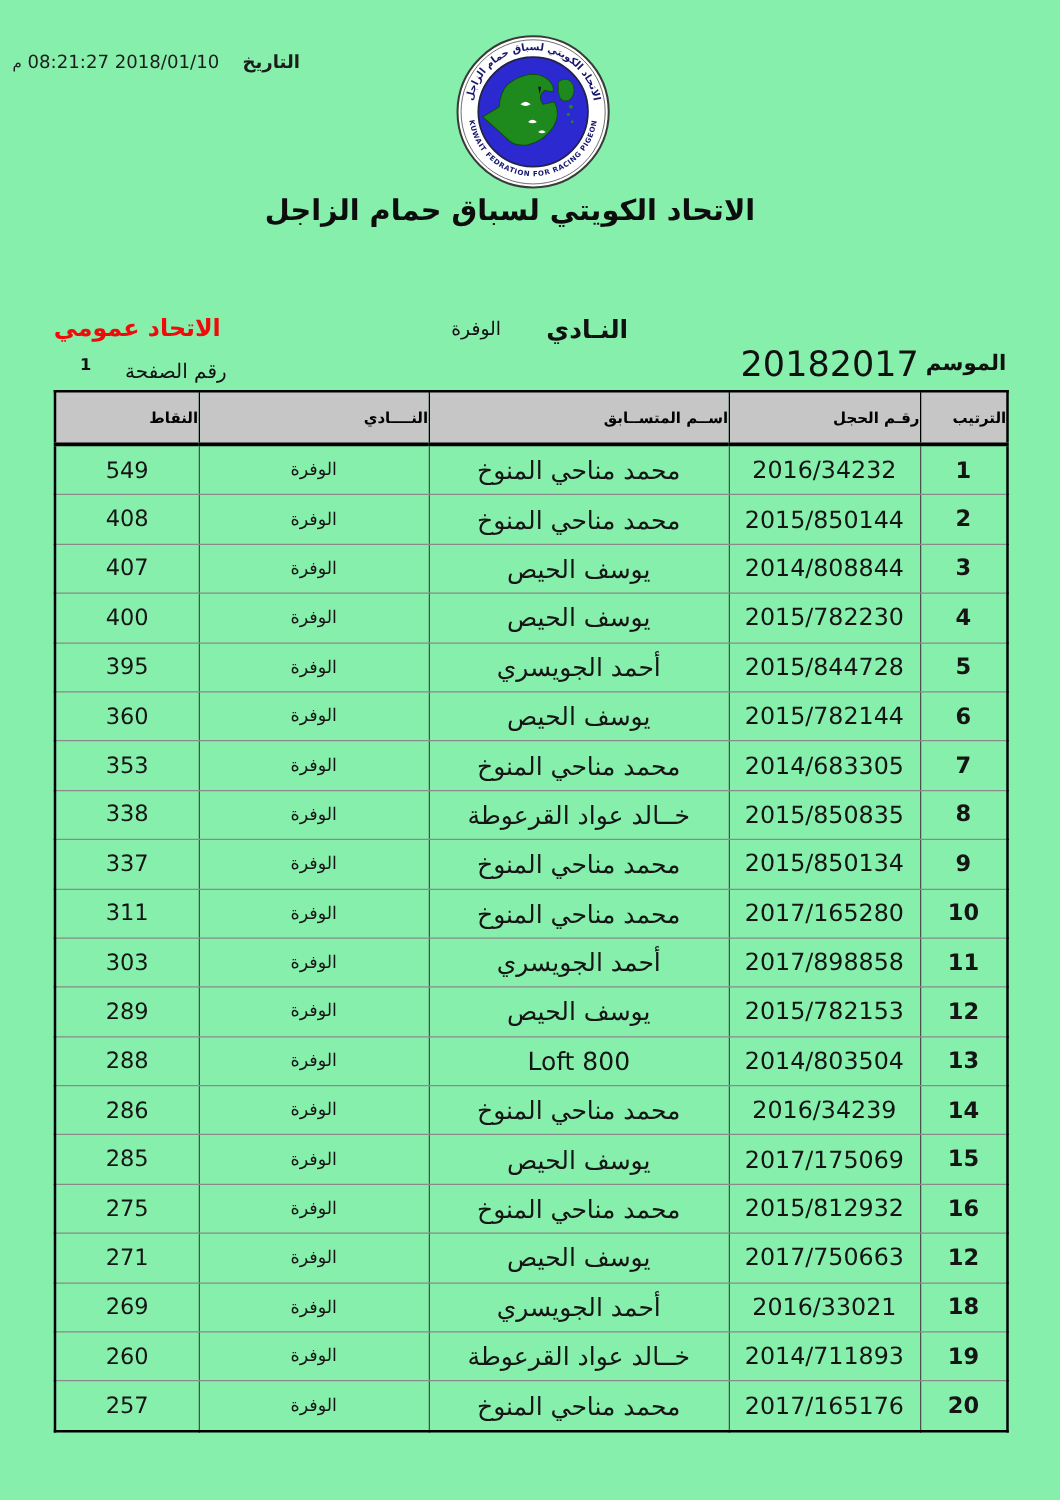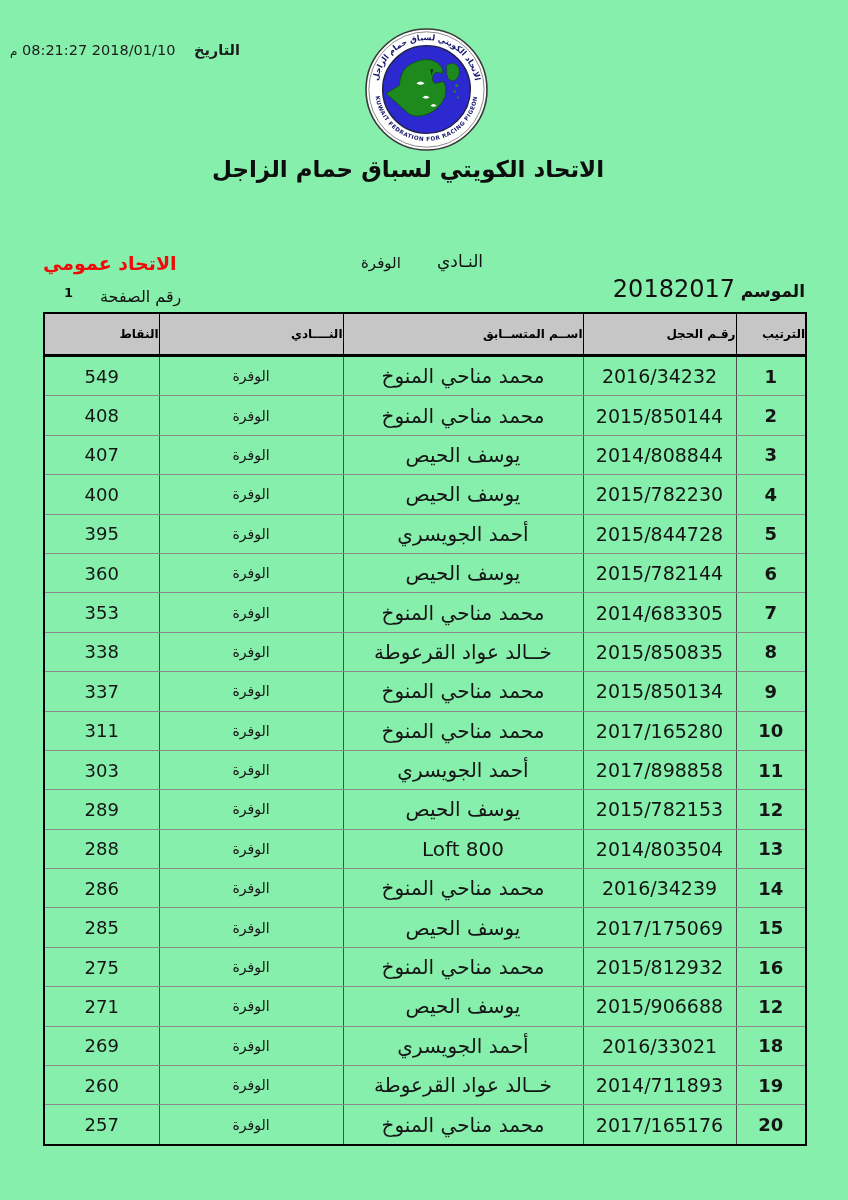--- a/index.html
+++ b/index.html
@@ -21,24 +21,24 @@
     position:absolute;top:156px;left:0;width:816px;text-align:center;direction:rtl;
     font-size:23px;font-weight:bold;color:#0d0d0d;
   }
   .title2{
     position:absolute;top:197px;left:0;width:816px;text-align:center;direction:rtl;
     font-size:21px;font-weight:bold;color:#0d0d0d;word-spacing:4px;
   }
   
   .meta{position:absolute;direction:rtl;white-space:nowrap;}
   .union-note{left:43px;top:252px;font-size:19px;font-weight:bold;color:#f00a0a;}
-  .club-label{left:437px;top:251px;font-size:17px;font-weight:normal;}
+  .club-label{left:437px;top:251px;font-size:20px;font-weight:bold;}
   .club-value{left:361px;top:254px;font-size:15px;}
   .season-label{right:43px;top:281px;font-size:17px;font-weight:bold;}
-  .season-value{right:113px;top:275px;font-size:24px;direction:ltr;text-align:center;}
+  .season-value{right:113px;top:275px;font-size:28px;direction:ltr;text-align:center;}
   .page-label{left:100px;top:287px;font-size:16px;font-weight:normal;}
   .page-value{left:64px;top:285px;font-size:13px;font-weight:bold;}
   
   .results{
     position:absolute;left:43px;top:312px;width:762px;direction:rtl;
     border-collapse:collapse;table-layout:fixed;
     border:2px solid #000;
   }
   .results th{
     background:#c6c6c6;height:40px;border:1px solid #000;border-bottom:3px solid #000;
@@ -235,21 +235,21 @@
         </tr>
         <tr>
           <td class="col-rank-c">16</td>
           <td class="col-ring-c ltr">2015/812932</td>
           <td class="col-name-c">محمد مناحي المنوخ</td>
           <td class="col-club-c">الوفرة</td>
           <td class="col-points-c">275</td>
         </tr>
         <tr>
           <td class="col-rank-c">12</td>
-          <td class="col-ring-c ltr">2015/906688</td>
+          <td class="col-ring-c ltr">2017/750663</td>
           <td class="col-name-c">يوسف الحيص</td>
           <td class="col-club-c">الوفرة</td>
           <td class="col-points-c">271</td>
         </tr>
         <tr>
           <td class="col-rank-c">18</td>
           <td class="col-ring-c ltr">2016/33021</td>
           <td class="col-name-c">أحمد الجويسري</td>
           <td class="col-club-c">الوفرة</td>
           <td class="col-points-c">269</td>

